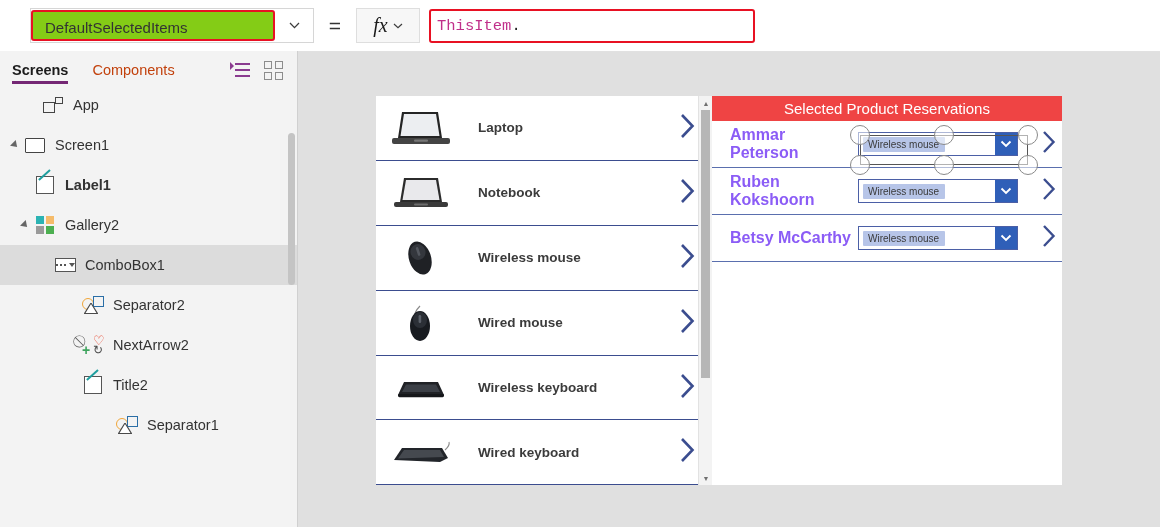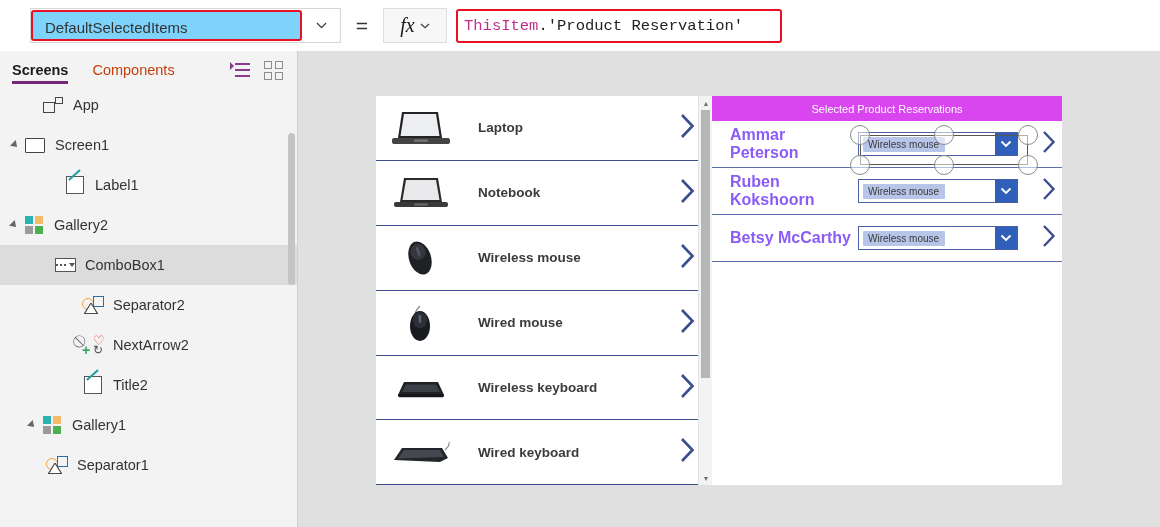--- a/index.html
+++ b/index.html
@@ -17,24 +17,24 @@
     position:absolute;left:0;top:0;width:1160px;height:51px;
     background:#ffffff;border-bottom:1px solid #e1e1e1;
     display:flex;align-items:center;
   }
   .prop-wrap{
     position:relative;margin-left:30px;
     display:flex;align-items:center;
     border:1px solid #d6d6d6;background:#fff;height:33px;
   }
   .prop-field{
-    width:271px;height:31px;line-height:31px;
+    width:244px;height:31px;line-height:31px;
     border:2px solid #e81123;border-radius:3px;
     font-size:15px;color:#333;padding-left:12px;
-    box-sizing:border-box;background:#7dd3fc;
+    box-sizing:border-box;background:#84cc16;
     white-space:nowrap;overflow:hidden;
   }
   .prop-caret{
     width:38px;height:31px;display:flex;align-items:center;justify-content:center;
     color:#444;font-size:11px;
   }
   .equals{
     width:42px;text-align:center;font-size:21px;color:#333;user-select:none;
   }
   .fx-box{
@@ -174,21 +174,21 @@
   .g1-thumbbar{position:absolute;left:2px;top:14px;width:9px;height:268px;background:#b6b6b6;}
   .sb-arrow{position:absolute;left:0;width:14px;height:14px;display:flex;align-items:center;justify-content:center;font-size:7px;color:#707070;}
   .sb-arrow.up{top:0;}
   .sb-arrow.down{bottom:0;}
 
   
   .gallery2{
     position:absolute;left:414px;top:44px;width:350px;height:389px;background:#ffffff;
   }
   .g2-header{
-    height:25px;background:#d946ef;color:#ffffff;font-size:11px;
+    height:25px;background:#ef4444;color:#ffffff;font-size:15px;
     display:flex;align-items:center;justify-content:center;font-weight:normal;
   }
   .g2-item{
     position:relative;height:46px;display:flex;align-items:center;
     border-bottom:1.6px solid #5a6fae;background:#ffffff;
   }
   .g2-person{font-size:16px;font-weight:bold;color:#8b5cf6;margin-left:18px;width:128px;}
   .combo{
     position:relative;width:160px;height:24px;border:1px solid #4b5fa6;background:#ffffff;
     box-sizing:border-box;display:flex;align-items:center;
@@ -237,21 +237,20 @@
         <svg width="10" height="6" viewBox="0 0 10 6">
             <path d="M1 1 L5 4.6 L9 1" stroke="#3c3c3c" stroke-width="1.2" fill="none"></path>
           </svg>
       </span>
     </div>
 
     <div class="formula-wrap">
       <div class="formula-field">
         <span class="tok-obj">ThisItem</span>
           <span class="tok-dot">.</span>
-          <span class="tok-str">'Product Reservation'</span>
       </div>
     </div>
   </div>
 
   <div class="left-pane">
 
     <div class="tabs">
       <div class="tab active">Screens</div>
       <div class="tab second">Components</div>
       <div class="tab-tools">
@@ -288,29 +287,29 @@
         <div class="tree-row" style="padding-left:10px;">
           <div class="tw-slot">
               <div class="tw"></div>
             </div>
           <div class="ico">
               <div class="ico-screen"></div>
             </div>
           <span class="tree-label">Screen1</span>
         </div>
 
-        <div class="tree-row" style="padding-left:50px;">
+        <div class="tree-row" style="padding-left:20px;font-weight:bold;">
           <div class="tw-slot"></div>
           <div class="ico">
               <div class="ico-label"></div>
             </div>
           <span class="tree-label">Label1</span>
         </div>
 
-        <div class="tree-row" style="padding-left:9px;">
+        <div class="tree-row" style="padding-left:20px;">
           <div class="tw-slot">
               <div class="tw"></div>
             </div>
           <div class="ico">
             <div class="ico-gallery">
                 <i style="background:#2bb3b3"></i>
                 <i style="background:#f5bb6a"></i>
                 <i style="background:#9a9a9a"></i>
                 <i style="background:#4caf50"></i>
               </div>
@@ -359,36 +358,22 @@
         </div>
 
         <div class="tree-row" style="padding-left:68px;">
           <div class="tw-slot"></div>
           <div class="ico">
               <div class="ico-label"></div>
             </div>
           <span class="tree-label">Title2</span>
         </div>
 
-        <div class="tree-row" style="padding-left:27px;">
-          <div class="tw-slot">
-              <div class="tw"></div>
-            </div>
-          <div class="ico">
-            <div class="ico-gallery">
-                <i style="background:#2bb3b3"></i>
-                <i style="background:#f5bb6a"></i>
-                <i style="background:#9a9a9a"></i>
-                <i style="background:#4caf50"></i>
-              </div>
-          </div>
-          <span class="tree-label">Gallery1</span>
-        </div>
-
-        <div class="tree-row" style="padding-left:32px;">
+
+        <div class="tree-row" style="padding-left:102px;">
           <div class="tw-slot"></div>
           <div class="ico">
             <div class="ico-sep">
               <div class="circ"></div>
                 <div class="sq"></div>
               <svg class="triline" viewBox="0 0 14 11">
                   <path d="M7 0 L13.5 10.6 L0.5 10.6 Z" fill="#fff" stroke="#4a4a4a" stroke-width="1.1"></path>
                 </svg>
             </div>
           </div>

